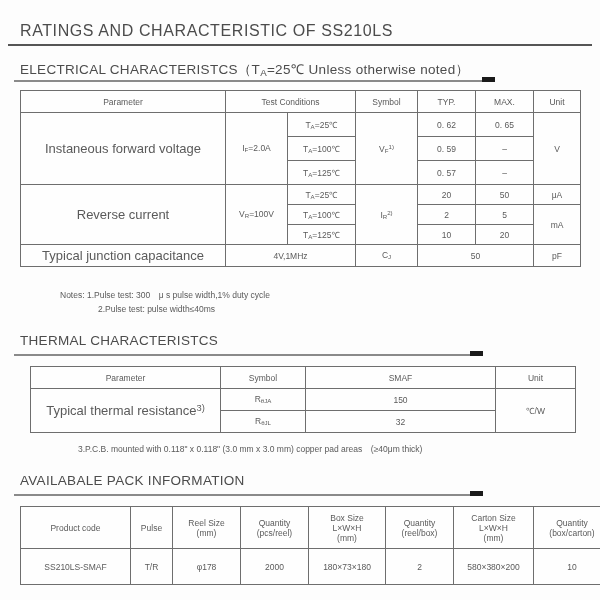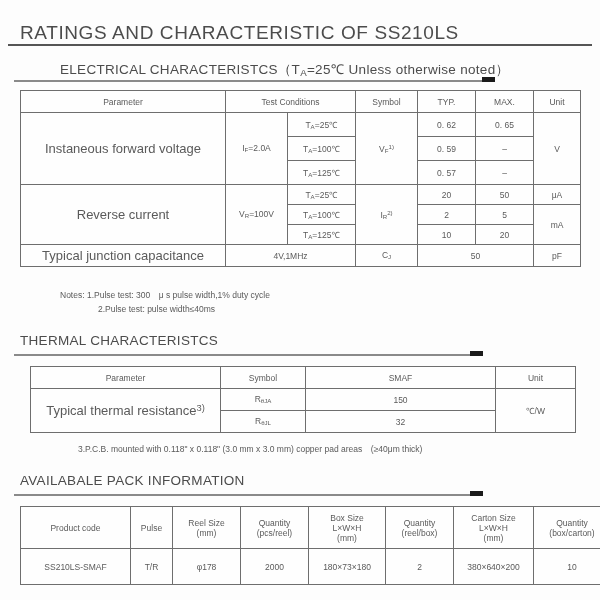--- a/index.html
+++ b/index.html
@@ -21,21 +21,21 @@
     height: 600px;
     box-sizing: border-box;
     padding: 0;
   }
 
   
   .doc-title {
     position: absolute;
     left: 20px;
     top: 22px;
-    font-size: 19px;
+    font-size: 16px;
     letter-spacing: 0.6px;
     color: #4c4c4c;
     white-space: nowrap;
     font-weight: 400;
     text-align: center;
   }
   .title-rule {
     position: absolute;
     left: 8px;
     top: 44px;
@@ -102,21 +102,21 @@
   }
 </style>
 </head>
 <body>
 
 <div class="page">
 
   <div class="doc-title">RATINGS AND CHARACTERISTIC OF SS210LS</div>
   <div class="title-rule"></div>
 
-  <div class="sec-head" style="left:20px; top:60px;margin-left:40px;"><span>ELECTRICAL CHARACTERISTCS（T</span><span class="sub">A</span><span>=25℃ Unless otherwise noted）</span></div>
+  <div class="sec-head" style="left:20px; top:60px;"><span>ELECTRICAL CHARACTERISTCS（T</span><span class="sub">A</span><span>=25℃ Unless otherwise noted）</span></div>
   <div class="sec-rule" style="left:14px; top:80px; width:478px;"></div>
   <div class="sec-rule-cap" style="left:482px; top:77px;"></div>
 
   <table class="grid" style="left:20px; top:90px; width:560px;">
     <colgroup>
       <col style="width:205px">
       <col style="width:62px">
       <col style="width:68px">
       <col style="width:62px">
       <col style="width:58px">
@@ -279,19 +279,19 @@
           <div></div>
         </td>
       </tr>
       <tr style="height:36px">
         <td>SS210LS-SMAF</td>
         <td>T/R</td>
         <td>φ178</td>
         <td>2000</td>
         <td>180×73×180</td>
         <td>2</td>
-        <td>380×640×200</td>
+        <td>580×380×200</td>
         <td>10</td>
       </tr>
     </tbody>
   </table>
 
 </div>
 
 </body></html>

